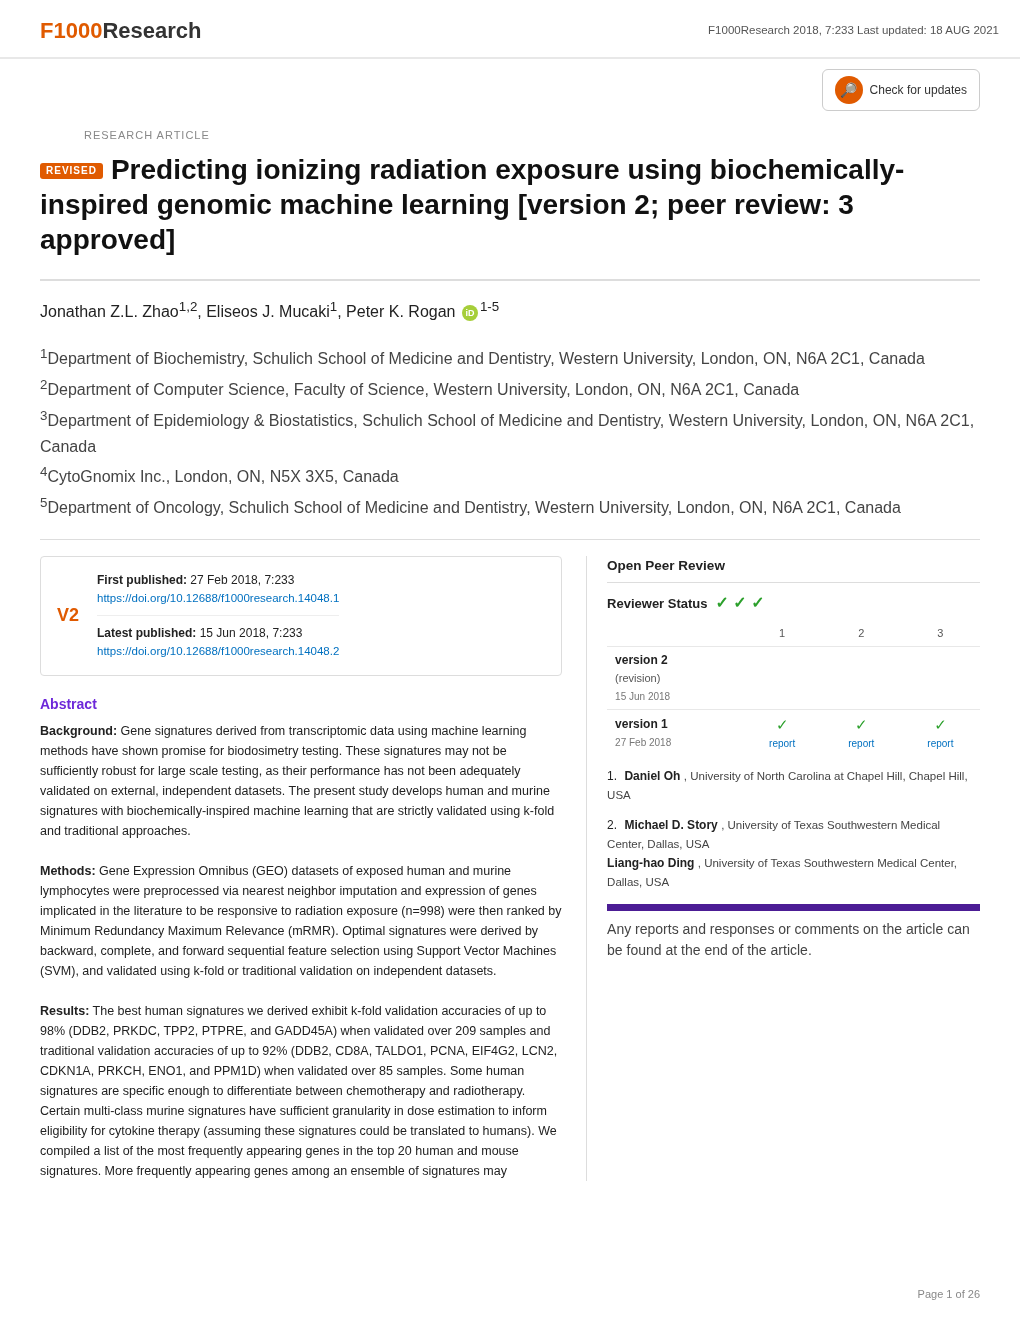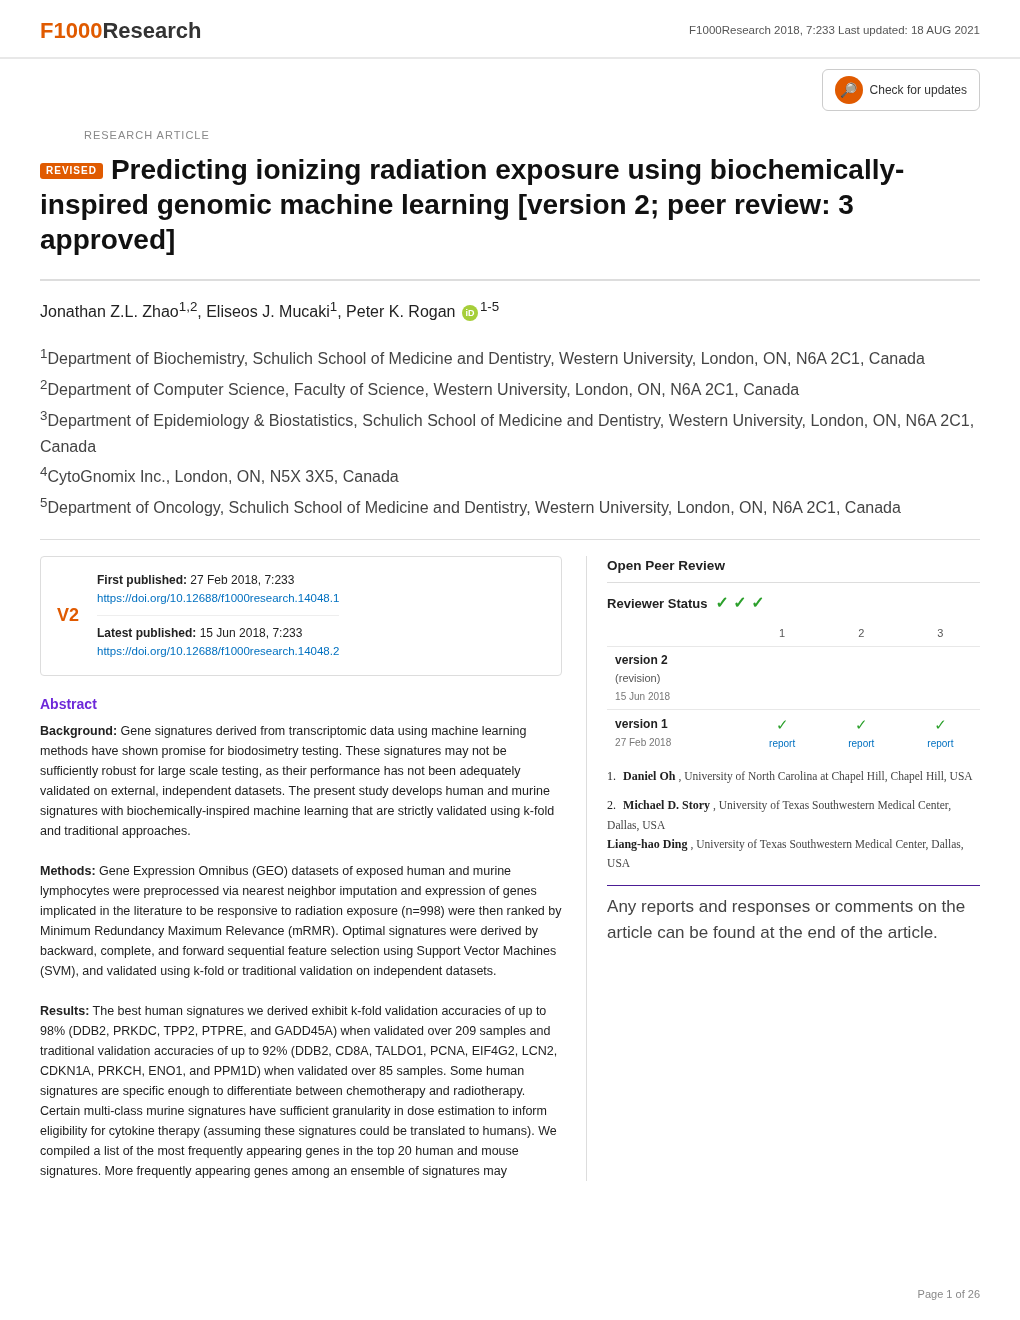--- a/index.html
+++ b/index.html
@@ -16,21 +16,21 @@
       background: #fff;
       margin: 0 auto;
       padding: 0 0 40px 0;
       position: relative;
     }
     
     .header-bar {
       display: flex;
       align-items: center;
       justify-content: space-between;
-      padding: 14px 40px 10px 40px;
+      padding: 14px 21px 10px 40px;
       border-bottom: 2px solid #e8e8e8;
     }
     .logo-text {
       display: flex;
       align-items: center;
       gap: 0;
     }
     .logo-f1000 {
       font-size: 22px;
       font-weight: 900;
@@ -265,37 +265,36 @@
       text-decoration: none;
       display: block;
     }
     .reviewer-list {
       font-size: 12px;
       color: #222;
       line-height: 1.6;
     }
     .reviewer-list .reviewer-entry {
       margin-bottom: 10px;
-      font-family: Liberation Serif, serif;
     }
     .reviewer-list .reviewer-name {
       font-weight: 700;
     }
     .reviewer-list .reviewer-affil {
       color: #444;
       font-size: 11.5px;
     }
     .reviewer-list .reviewer-num {
       margin-right: 4px;
     }
     .any-reports-note {
-      font-size: 17px;
+      font-size: 14px;
       color: #444;
       margin-top: 12px;
-      border-top: 1px solid #4c1d95;
+      border-top: 7px solid #4c1d95;
       padding-top: 8px;
       line-height: 1.5;
     }
     
     .page-footer {
       position: absolute;
       bottom: 18px;
       right: 40px;
       font-size: 11px;
       color: #888;

